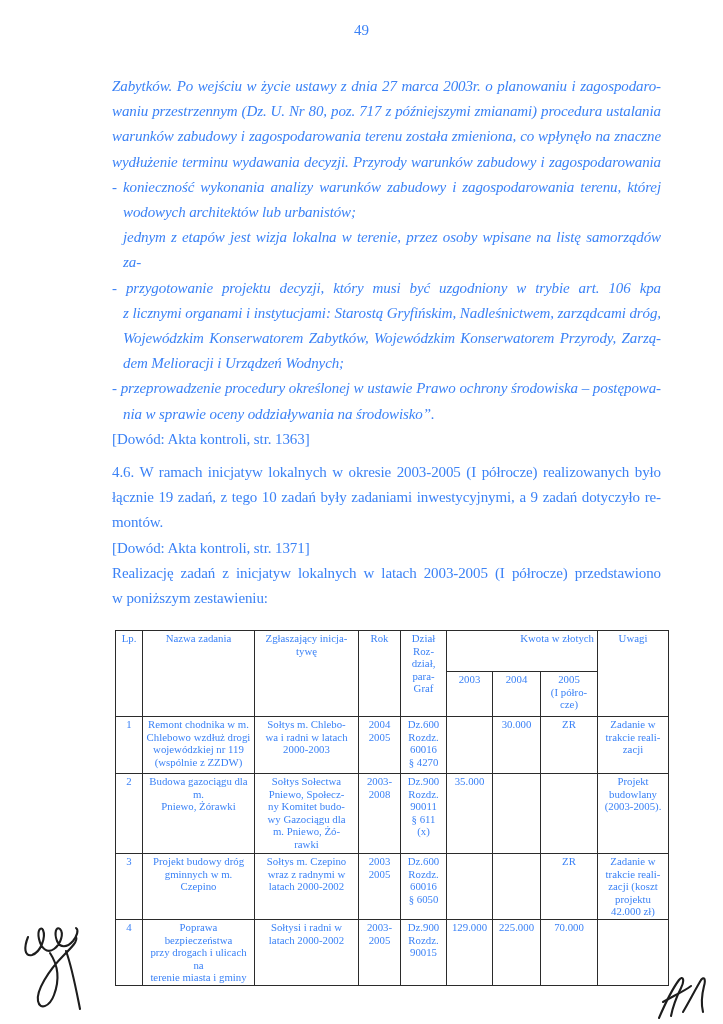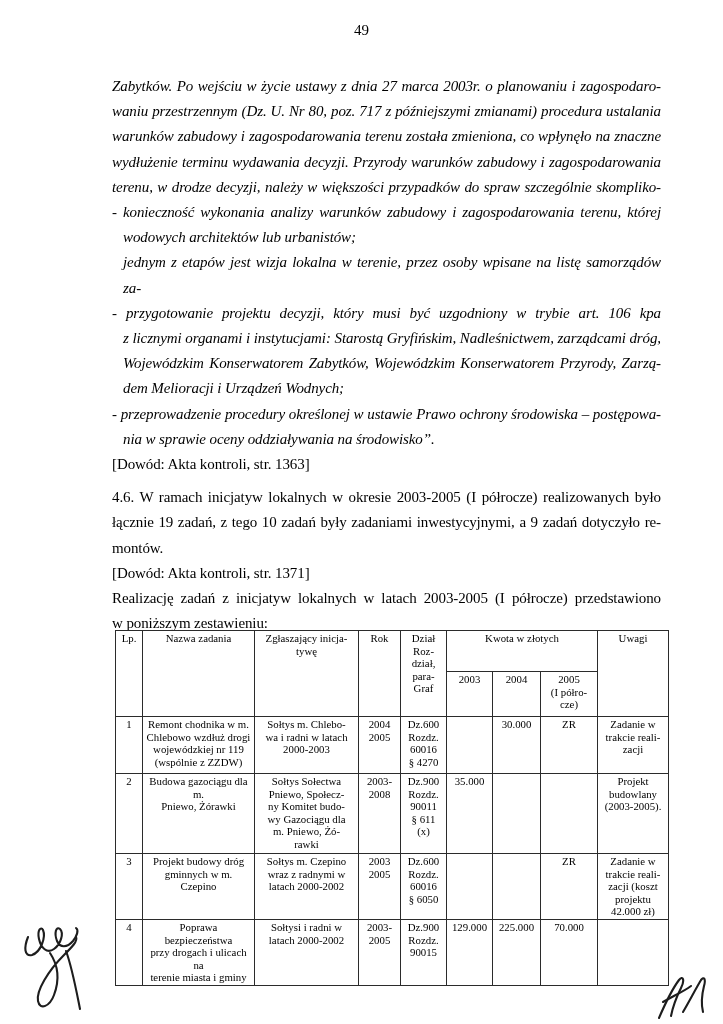--- a/index.html
+++ b/index.html
@@ -1,18 +1,18 @@
 <!DOCTYPE html>
 <html><head>
 <meta charset="utf-8">
 <style>
   html,body { margin:0; padding:0; background:#e8e8e8; }
   #page {
     position:relative; width:723px; height:1024px;
-    background:#ffffff; color:#000000; overflow:hidden;
+    background:#ffffff; color:#3b82f6; overflow:hidden;
     font-family:"Liberation Serif","DejaVu Serif",serif;
   }
   #page-number {
     position:absolute; top:22px; left:0; right:0;
     text-align:center; font-size:15px;
   }
   #text-block {
     position:absolute; left:112px; top:74px; width:549px;
     font-size:15px; letter-spacing:-0.1px;
   }
@@ -25,42 +25,41 @@
   #tasks-table {
     position:absolute; left:115px; top:630px; width:553px;
     border-collapse:collapse; table-layout:fixed;
     font-size:10.8px; line-height:12.6px;
   }
   #tasks-table th, #tasks-table td {
     border:1px solid #2b2b2b; vertical-align:top;
     padding:1px 3px; font-weight:normal; text-align:center;
     white-space:pre-line; overflow:hidden;
   }
-  #tasks-table th.kwota-span { text-align:center; height:38px; }
+  #tasks-table th.kwota-span { text-align:right; height:38px; }
   #tasks-table tr.subhead th { height:42px; }
   tr.row-1 td { height:54px; } tr.row-2 td { height:77px; }
   tr.row-3 td { height:62px; } tr.row-4 td { height:37px; }
   .sig { position:absolute; }
   .sig svg { display:block; }
   .sig path { fill:none; stroke:#1d1d1d; stroke-width:2.1; stroke-linecap:round; }
 </style>
 </head>
 <body>
 
 <div id="page">
 
   <div id="page-number">49</div>
 
   <div id="text-block">
     <div class="italic">
         <div class="tline">Zabytków. Po wejściu w życie ustawy z dnia 27 marca 2003r. o planowaniu i zagospodaro-</div>
         <div class="tline">waniu przestrzennym (Dz. U. Nr 80, poz. 717 z późniejszymi zmianami) procedura ustalania</div>
         <div class="tline">warunków zabudowy i zagospodarowania terenu została zmieniona, co wpłynęło na znaczne</div>
         <div class="tline">wydłużenie terminu wydawania decyzji. Przyrody warunków zabudowy i zagospodarowania</div>
-        <div class="tline">terenu, w drodze decyzji, należy w większości przypadków do spraw szczególnie skompliko-</div>
       </div>
     <div class="italic bullet">
         <div class="tline">- konieczność wykonania analizy warunków zabudowy i zagospodarowania terenu, której</div>
         <div class="tline tlast">wodowych architektów lub urbanistów;</div>
         <div class="tline">jednym z etapów jest wizja lokalna w terenie, przez osoby wpisane na listę samorządów za-</div>
       </div>
     <div class="italic bullet">
         <div class="tline">- przygotowanie projektu decyzji, który musi być uzgodniony w trybie art. 106 kpa</div>
         <div class="tline">z licznymi organami i instytucjami: Starostą Gryfińskim, Nadleśnictwem, zarządcami dróg,</div>
         <div class="tline">Wojewódzkim Konserwatorem Zabytków, Wojewódzkim Konserwatorem Przyrody, Zarzą-</div>

